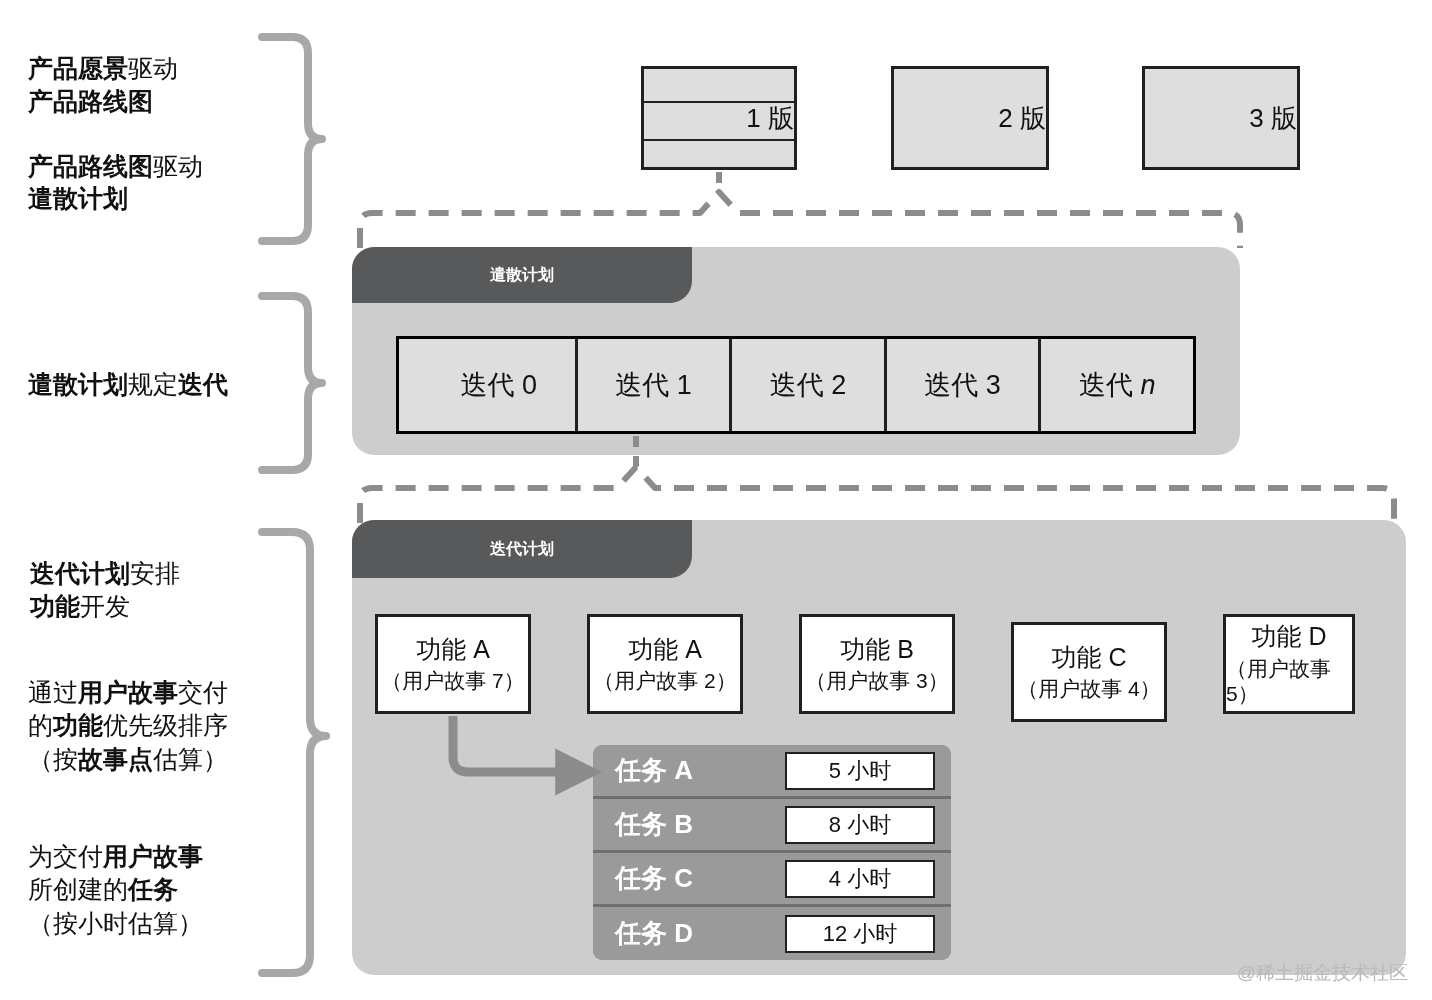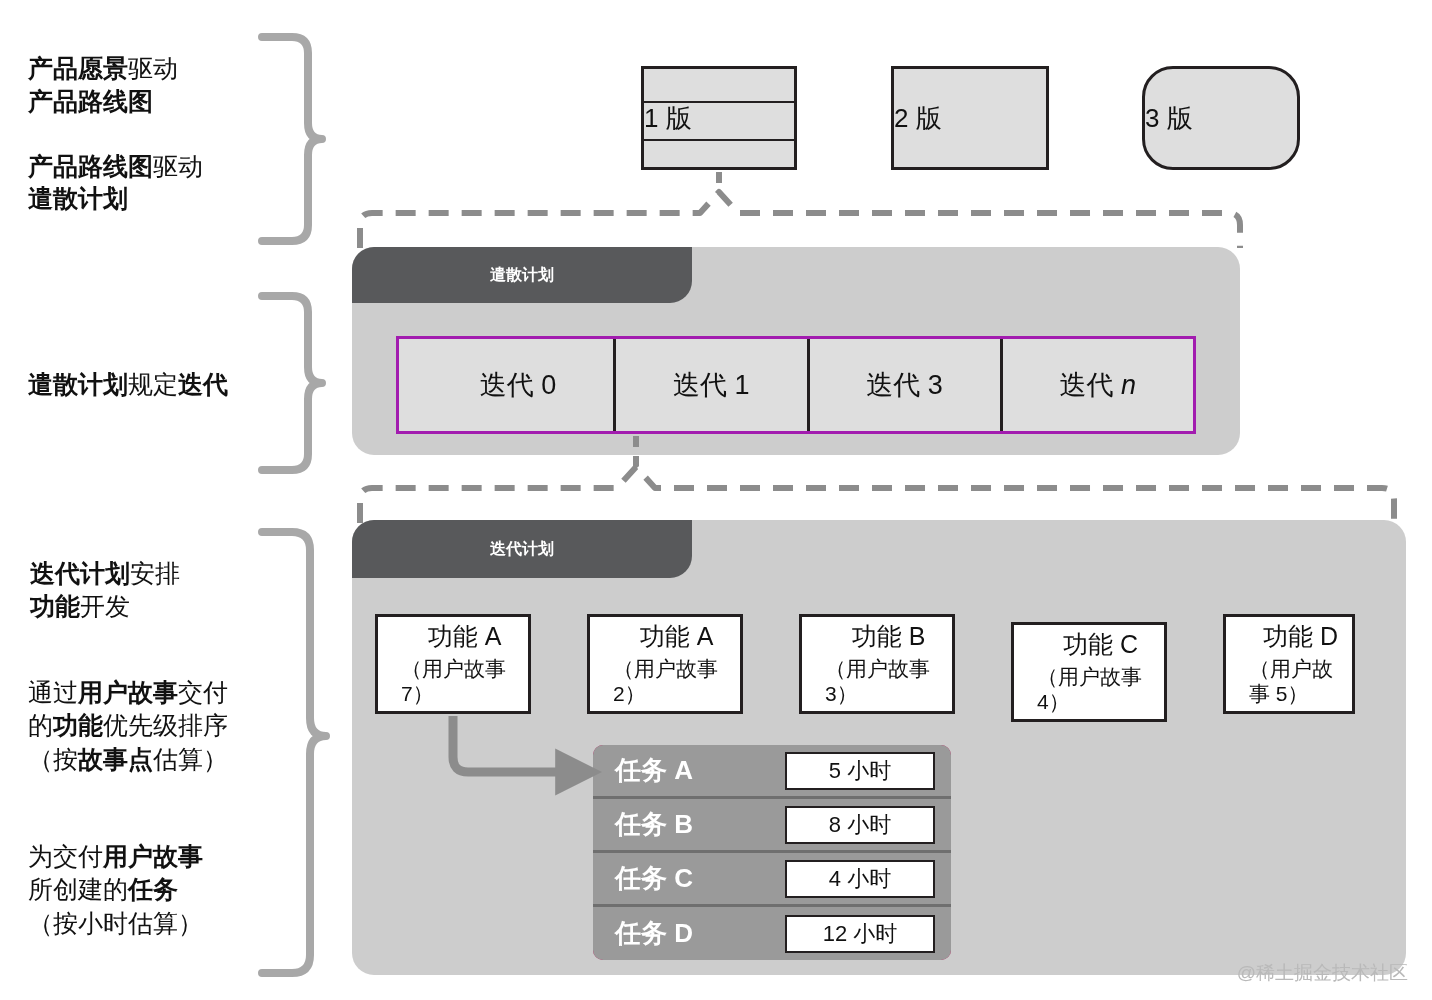--- a/index.html
+++ b/index.html
@@ -21,51 +21,51 @@
   .ann-4{left:28px;top:676px;font-size:25px;line-height:1.33;}
   .ann-5{left:28px;top:840px;font-size:25px;line-height:1.33;}
 
   
   .rel-box{
     position:absolute;background:#dedede;border:3px solid #231f20;
     box-sizing:border-box;
   }
   .rel-box .rb-label{
     position:absolute;left:0;right:0;top:50%;transform:translateY(-50%);
-    text-align:left;font-size:26px;color:#111;
+    text-align:right;font-size:26px;color:#111;
   }
   .rel-div{position:absolute;left:0;right:0;height:2px;background:#231f20;}
 
   
   .panel{
     position:absolute;background:#cdcdcd;border-radius:22px;box-sizing:border-box;
   }
   .panel-hdr{
     position:absolute;left:0;top:0;background:#58595b;
     border-top-left-radius:22px;border-bottom-right-radius:22px;
     color:#fff;font-weight:bold;box-sizing:border-box;
     display:flex;align-items:center;justify-content:center;
   }
 
   
   .iter-row{position:absolute;display:flex;box-sizing:border-box;
-            border:3px solid #a21caf;background:#dedede;padding-left:24px;}
+            border:3px solid #000000;background:#dedede;padding-left:24px;}
   .iter-cell{
     flex:1 1 0;box-sizing:border-box;border-right:3px solid #231f20;
     display:flex;align-items:center;justify-content:center;
     font-size:27px;color:#111;background:#dedede;
   }
   .iter-cell:last-child{border-right:none;}
   .iter-cell em{font-style:italic;}
 
   
   .feat{
     position:absolute;background:#ffffff;border:3px solid #231f20;
     box-sizing:border-box;display:flex;flex-direction:column;
-    align-items:center;justify-content:center;color:#111;padding-left:23px;
+    align-items:center;justify-content:center;color:#111;
   }
   .feat .f-title{font-size:25px;line-height:1.15;}
   .feat .f-sub{font-size:21px;line-height:1.2;margin-top:5px;}
 
   
   .tasklist{position:absolute;background:#be185d;border-radius:10px;
             box-sizing:border-box;overflow:hidden;}
   .task-row{
     position:relative;display:flex;align-items:center;
     background:#9a9a9a;border-bottom:3px solid #6f6f6f;box-sizing:border-box;
@@ -104,36 +104,39 @@
   <div class="rel-box" id="rel0" style="left:641px;top:66px;width:156px;height:104px;">
     <div class="rel-div" style="top:32px;"></div>
     <div class="rel-div" style="top:70px;"></div>
     <div class="rb-label">1 版</div>
   </div>
 
   <div class="rel-box" id="rel1" style="left:891px;top:66px;width:158px;height:104px;">
     <div class="rb-label">2 版</div>
   </div>
 
-  <div class="rel-box" id="rel2" style="left:1142px;top:66px;width:158px;height:104px;border-radius:31px;">
+  <div class="rel-box" id="rel2" style="left:1142px;top:66px;width:158px;height:104px;">
     <div class="rb-label">3 版</div>
   </div>
 
   <div class="panel" style="left:352px;top:247px;width:888px;height:208px;">
     <div class="panel-hdr" style="width:340px;height:56px;">
       <span>遣散计划</span>
     </div>
   </div>
 
   <div class="iter-row" style="left:396px;top:336px;width:800px;height:98px;">
     <div class="iter-cell">
         <span>迭代 0</span>
       </div>
     <div class="iter-cell">
         <span>迭代 1</span>
+      </div>
+    <div class="iter-cell">
+        <span>迭代 2</span>
       </div>
     <div class="iter-cell">
         <span>迭代 3</span>
       </div>
     <div class="iter-cell">
         <span class="iter-n">迭代 <em>n</em></span>
       </div>
   </div>
 
   <div class="panel" style="left:352px;top:520px;width:1054px;height:455px;">

